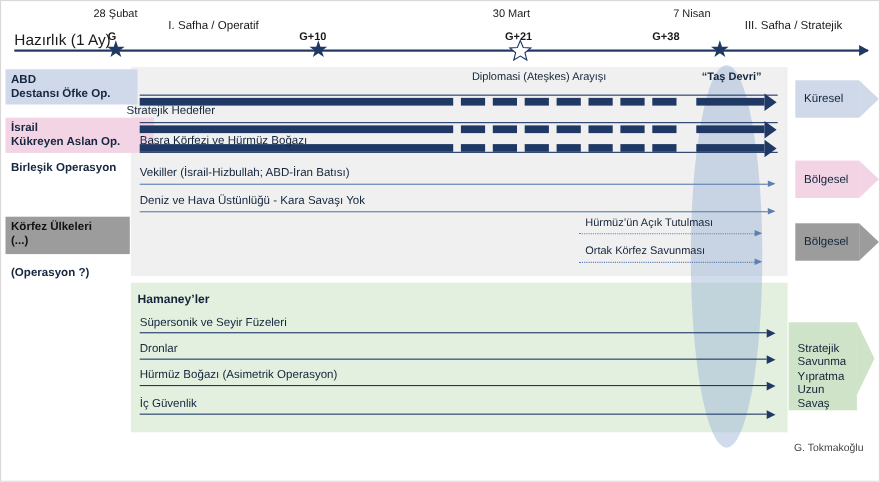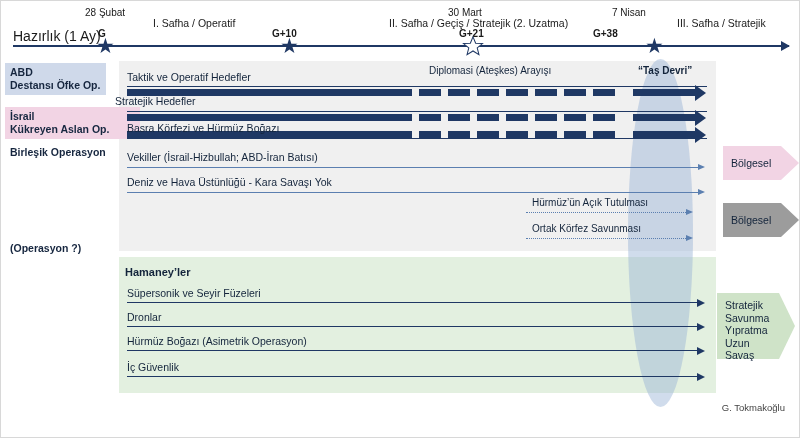--- a/index.html
+++ b/index.html
@@ -254,43 +254,45 @@
     <svg width="22" height="22" viewBox="0 0 24 24" style="display:block;">
       <polygon points="12,2 14.9,8.9 22.4,9.3 16.6,14.1 18.5,21.4 12,17.4 5.5,21.4 7.4,14.1 1.6,9.3 9.1,8.9" fill="#ffffff" stroke="#1f3864" stroke-width="1.1"></polygon>
     </svg>
   </div>
 
   <div class="date-label" style="left:611px; top:6px;">7 Nisan</div>
   <div class="gplus" style="left:592px; top:27px;">G+38</div>
   <div class="star" style="left:644px; top:34px;">★</div>
 
   <div class="phase-label" style="left:152px; top:16px;">I. Safha / Operatif</div>
-  <div class="phase-label" style="left:388px; top:16px;">II. Safha / Geçiş / Stratejik (2. Uzatma)</div>
   <div class="phase-label" style="left:676px; top:16px;">III. Safha / Stratejik</div>
 
   <div class="panel-gray"></div>
   <div class="panel-green"></div>
   <div class="ellipse"></div>
 
-  <div class="actor blue" style="left:4px; top:62px; width:101px; height:32px;">
+  <div class="actor blue" style="left:4px; top:62px; width:120px; height:32px;">
     <div>ABD</div>
     <div>Destansı Öfke Op.</div>
   </div>
   <div class="actor pink" style="left:4px; top:106px; width:135px; height:32px;">
     <div>İsrail</div>
     <div>Kükreyen Aslan Op.</div>
   </div>
   <div class="actor plain" style="left:4px; top:142px; width:113px; height:18px;">
     <div>Birleşik Operasyon</div>
   </div>
+  <div class="actor gray" style="left:4px; top:196px; width:113px; height:34px;">
+    <div>Körfez Ülkeleri</div>
+    <div>(...)</div>
+  </div>
   <div class="actor plain" style="left:4px; top:238px; width:113px; height:18px;">
     <div>(Operasyon ?)</div>
   </div>
 
-  <div class="row-label" style="left:126px; top:70px;">Taktik ve Operatif Hedefler</div>
   <div class="row-line" style="left:126px; top:85px; width:580px;"></div>
   <div class="bar" style="left:126px; top:88px; width:285px;"></div>
   <div class="bar" style="left:418px; top:88px; width:22px;"></div>
   <div class="bar" style="left:447px; top:88px; width:22px;"></div>
   <div class="bar" style="left:476px; top:88px; width:22px;"></div>
   <div class="bar" style="left:505px; top:88px; width:22px;"></div>
   <div class="bar" style="left:534px; top:88px; width:22px;"></div>
   <div class="bar" style="left:563px; top:88px; width:22px;"></div>
   <div class="bar" style="left:592px; top:88px; width:22px;"></div>
   <div class="bar head" style="left:632px; top:88px; width:62px;"></div>
@@ -340,32 +342,36 @@
 
   <div class="row-label" style="left:126px; top:310px;">Dronlar</div>
   <div class="arrow-green" style="left:126px; top:325px; width:570px;"></div>
 
   <div class="row-label" style="left:126px; top:334px;">Hürmüz Boğazı (Asimetrik Operasyon)</div>
   <div class="arrow-green" style="left:126px; top:349px; width:570px;"></div>
 
   <div class="row-label" style="left:126px; top:360px;">İç Güvenlik</div>
   <div class="arrow-green" style="left:126px; top:375px; width:570px;"></div>
 
+  <div class="chev chev-blue" style="left:722px; top:72px; width:58px; height:34px;">
+    <span class="chev-text">Küresel</span>
+    <span class="tip" style="border-top:17px solid transparent; border-bottom:17px solid transparent;"></span>
+  </div>
 
   <div class="chev chev-pink" style="left:722px; top:145px; width:58px; height:34px;">
     <span class="chev-text">Bölgesel</span>
     <span class="tip" style="border-top:17px solid transparent; border-bottom:17px solid transparent;"></span>
   </div>
 
   <div class="chev chev-gray" style="left:722px; top:202px; width:58px; height:34px;">
     <span class="chev-text">Bölgesel</span>
     <span class="tip" style="border-top:17px solid transparent; border-bottom:17px solid transparent;"></span>
   </div>
 
-  <div class="chev chev-green" style="left:716px; top:292px; width:62px; height:66px; align-items:flex-start; padding-top:6px;">
+  <div class="chev chev-green" style="left:716px; top:292px; width:62px; height:80px; align-items:flex-end; padding-top:6px;">
     <div>
       <div class="chev-text">Stratejik</div>
       <div class="chev-text">Savunma</div>
       <div class="chev-text">Yıpratma</div>
       <div class="chev-text">Uzun Savaş</div>
     </div>
     <span class="tip" style="right:-16px; border-top:33px solid transparent; border-bottom:33px solid transparent; border-left-width:16px;"></span>
   </div>
 
   <div class="signature">G. Tokmakoğlu</div>

